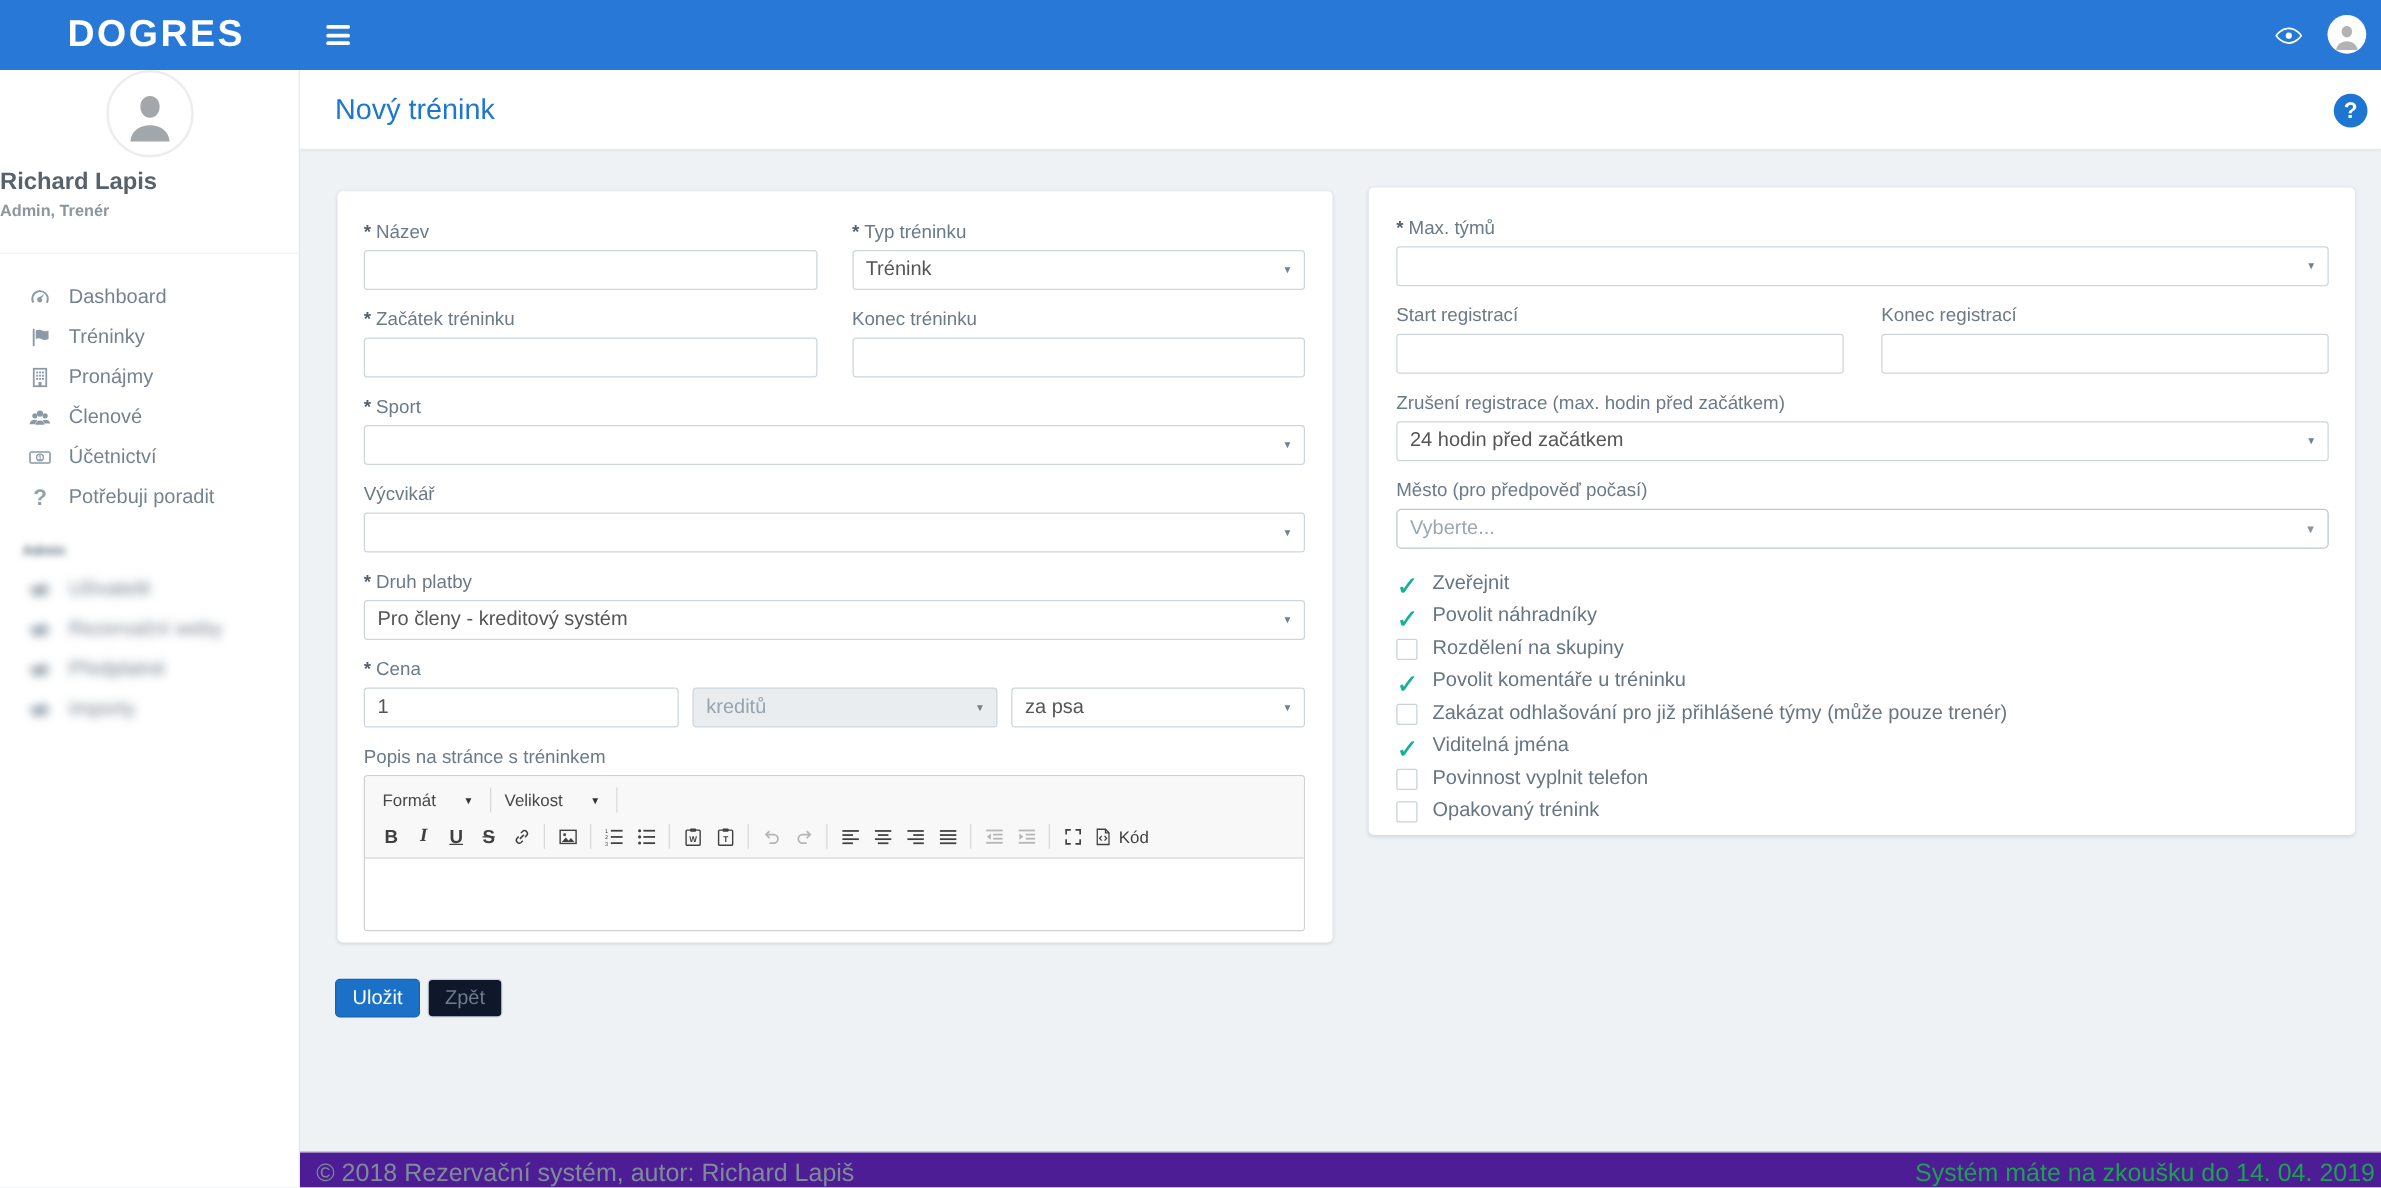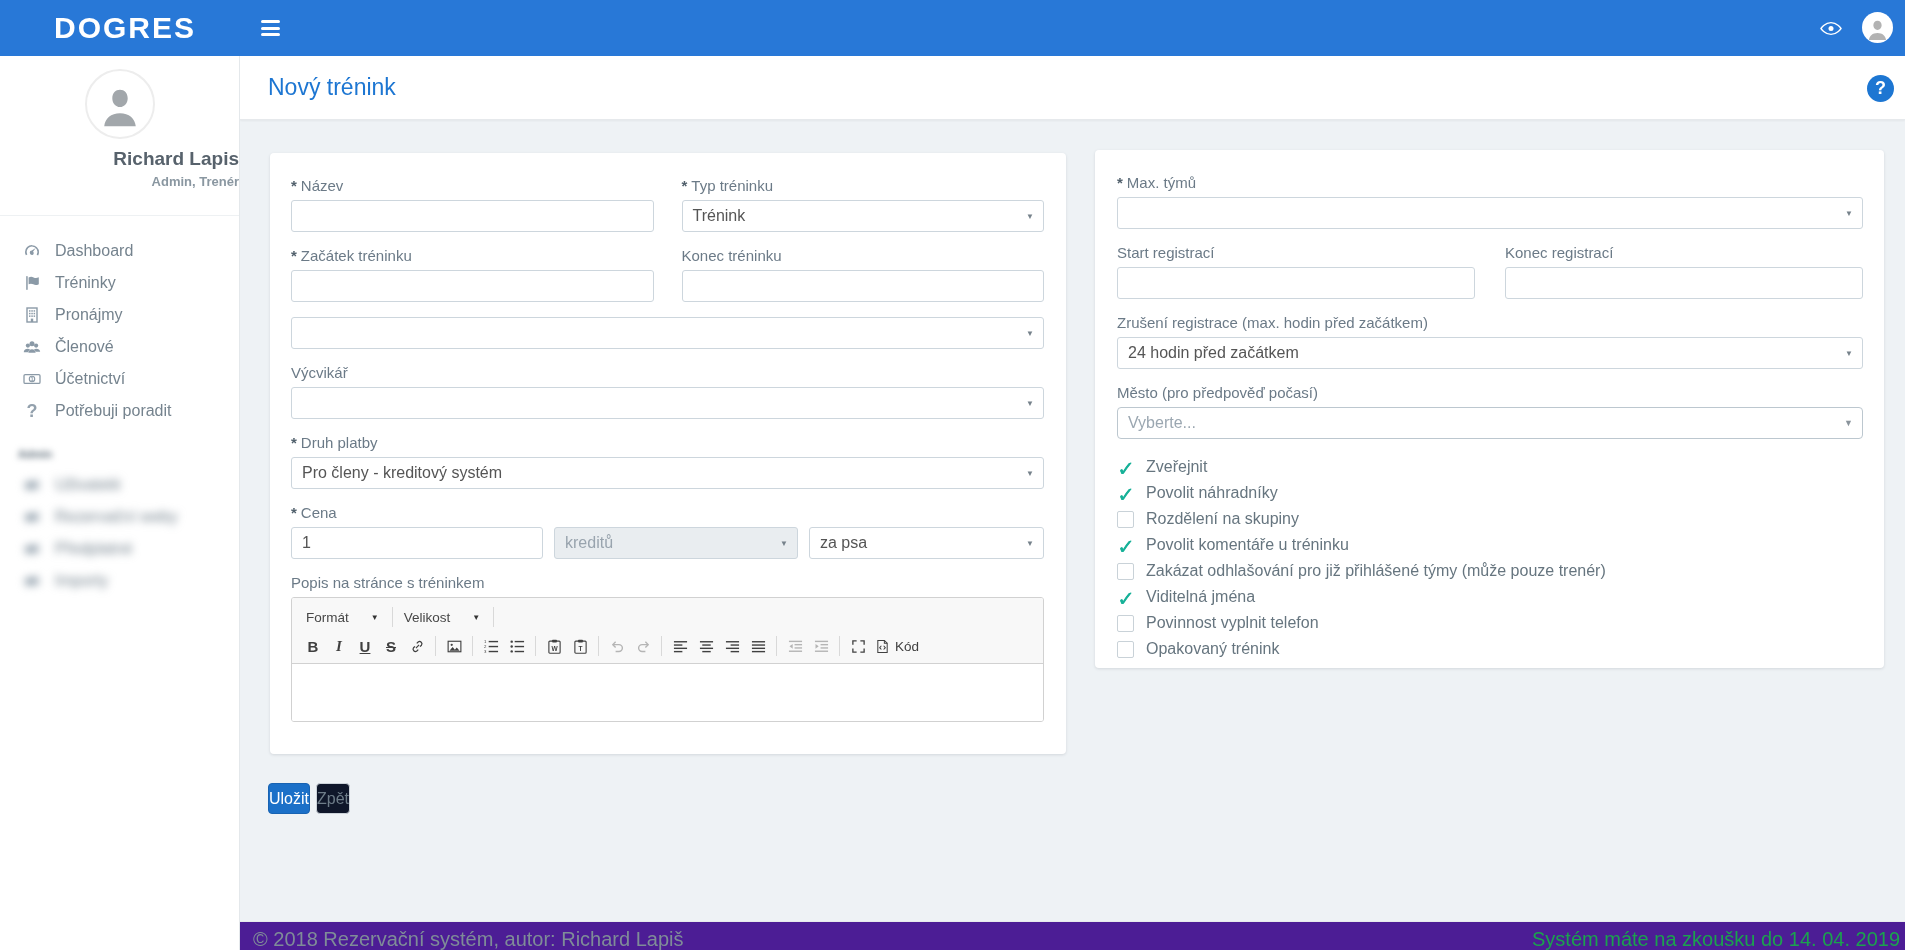--- a/index.html
+++ b/index.html
@@ -17,21 +17,21 @@
 .hamburger{position:absolute;left:261px;top:20px;width:19px;height:16px;cursor:pointer;}
 .hamburger i{display:block;height:3px;border-radius:1.5px;background:#fff;margin-bottom:3.5px;}
 .eye{position:absolute;left:1820px;top:21px;width:22px;height:15px;cursor:pointer;}
 .tb-avatar{position:absolute;left:1862px;top:12px;width:31px;height:31px;border-radius:50%;
   background:#fff;overflow:hidden;cursor:pointer;}
 .tb-avatar svg{position:absolute;left:3px;top:4px;width:25px;height:27px;fill:#b3b3b3;}
 
 
 .sidebar{position:absolute;left:0;top:56px;width:240px;height:894px;background:#fff;
   border-right:1px solid #e4e8eb;z-index:20;}
-.profile{padding-top:13px;text-align:right;}
+.profile{text-align:left;}
 .p-avatar{width:70px;height:70px;border-radius:50%;margin:0 auto;border:2px solid #ededed;
   position:relative;overflow:hidden;background:#fff;}
 .p-avatar svg{position:absolute;left:11px;top:9px;width:44px;height:52px;fill:#a2a7ab;}
 .p-name{margin-top:9px;font-size:19px;font-weight:bold;color:#57626c;}
 .p-role{margin-top:4px;font-size:13px;color:#8a97a1;font-weight:bold;}
 .side-divider{margin-top:26px;border-top:1px solid #eef1f3;}
 .nav{margin-top:19px;}
 .nav-item{height:32px;display:flex;align-items:center;padding-left:22px;
   color:#75838e;font-size:16px;cursor:pointer;}
 .nav-item .icn{width:20px;height:20px;margin-right:13px;color:#8b9aa7;flex:none;display:flex;align-items:center;justify-content:center;}
@@ -99,21 +99,21 @@
 .cb{display:flex;align-items:center;height:26px;font-size:16px;color:#66757f;cursor:pointer;}
 .cb .box{position:relative;width:17px;height:17px;border:1px solid #c9d2d8;border-radius:2px;
   background:#fff;margin-right:12px;flex:none;}
 .cb.checked .box{border-color:transparent;background:transparent;}
 .cb.checked .box::after{content:"\2713";position:absolute;left:-1px;top:-3px;font-size:21px;
   font-weight:bold;color:var(--check);text-shadow:0.4px 0 0 var(--check);}
 
 
 .actions{position:absolute;left:28px;top:663px;display:flex;gap:6px;}
 .btn{height:31px;display:flex;align-items:center;border-radius:4px;font-size:16px;
-  padding:0 0;cursor:pointer;font-family:inherit;}
+  padding:0 13px;cursor:pointer;font-family:inherit;}
 .btn.primary{background:var(--btn);border:1px solid var(--btn-border);color:#fff;}
 .btn.default{background:#0f172a;border:1px solid #ccd3d9;color:#6e7d89;}
 .footer{position:absolute;left:0;bottom:0;width:100%;height:29px;background:#4c1d95;
   border-top:1px solid #e7eaec;font-size:20px;}
 .footer .fl{position:absolute;left:13px;top:6px;color:#7f8c98;}
 .footer .fr{position:absolute;right:5px;top:6px;color:var(--green);}
 </style>
 </head>
 <body>
 
@@ -296,20 +296,21 @@
       <div class="fg">
         <label><span class="req">*</span><span>Začátek tréninku</span></label>
         <input class="inp" type="text" style="">
       </div>
       <div class="fg">
         <label><span>Konec tréninku</span></label>
         <input class="inp" type="text" style="">
       </div>
     </div>
     <div class="fg">
+      <label><span class="req">*</span><span>Sport</span></label>
       <div class="sel">
           <span></span>
           <span class="arrow">▼</span>
         </div>
     </div>
     <div class="fg">
       <label><span>Výcvikář</span></label>
       <div class="sel">
           <span></span>
           <span class="arrow">▼</span>

